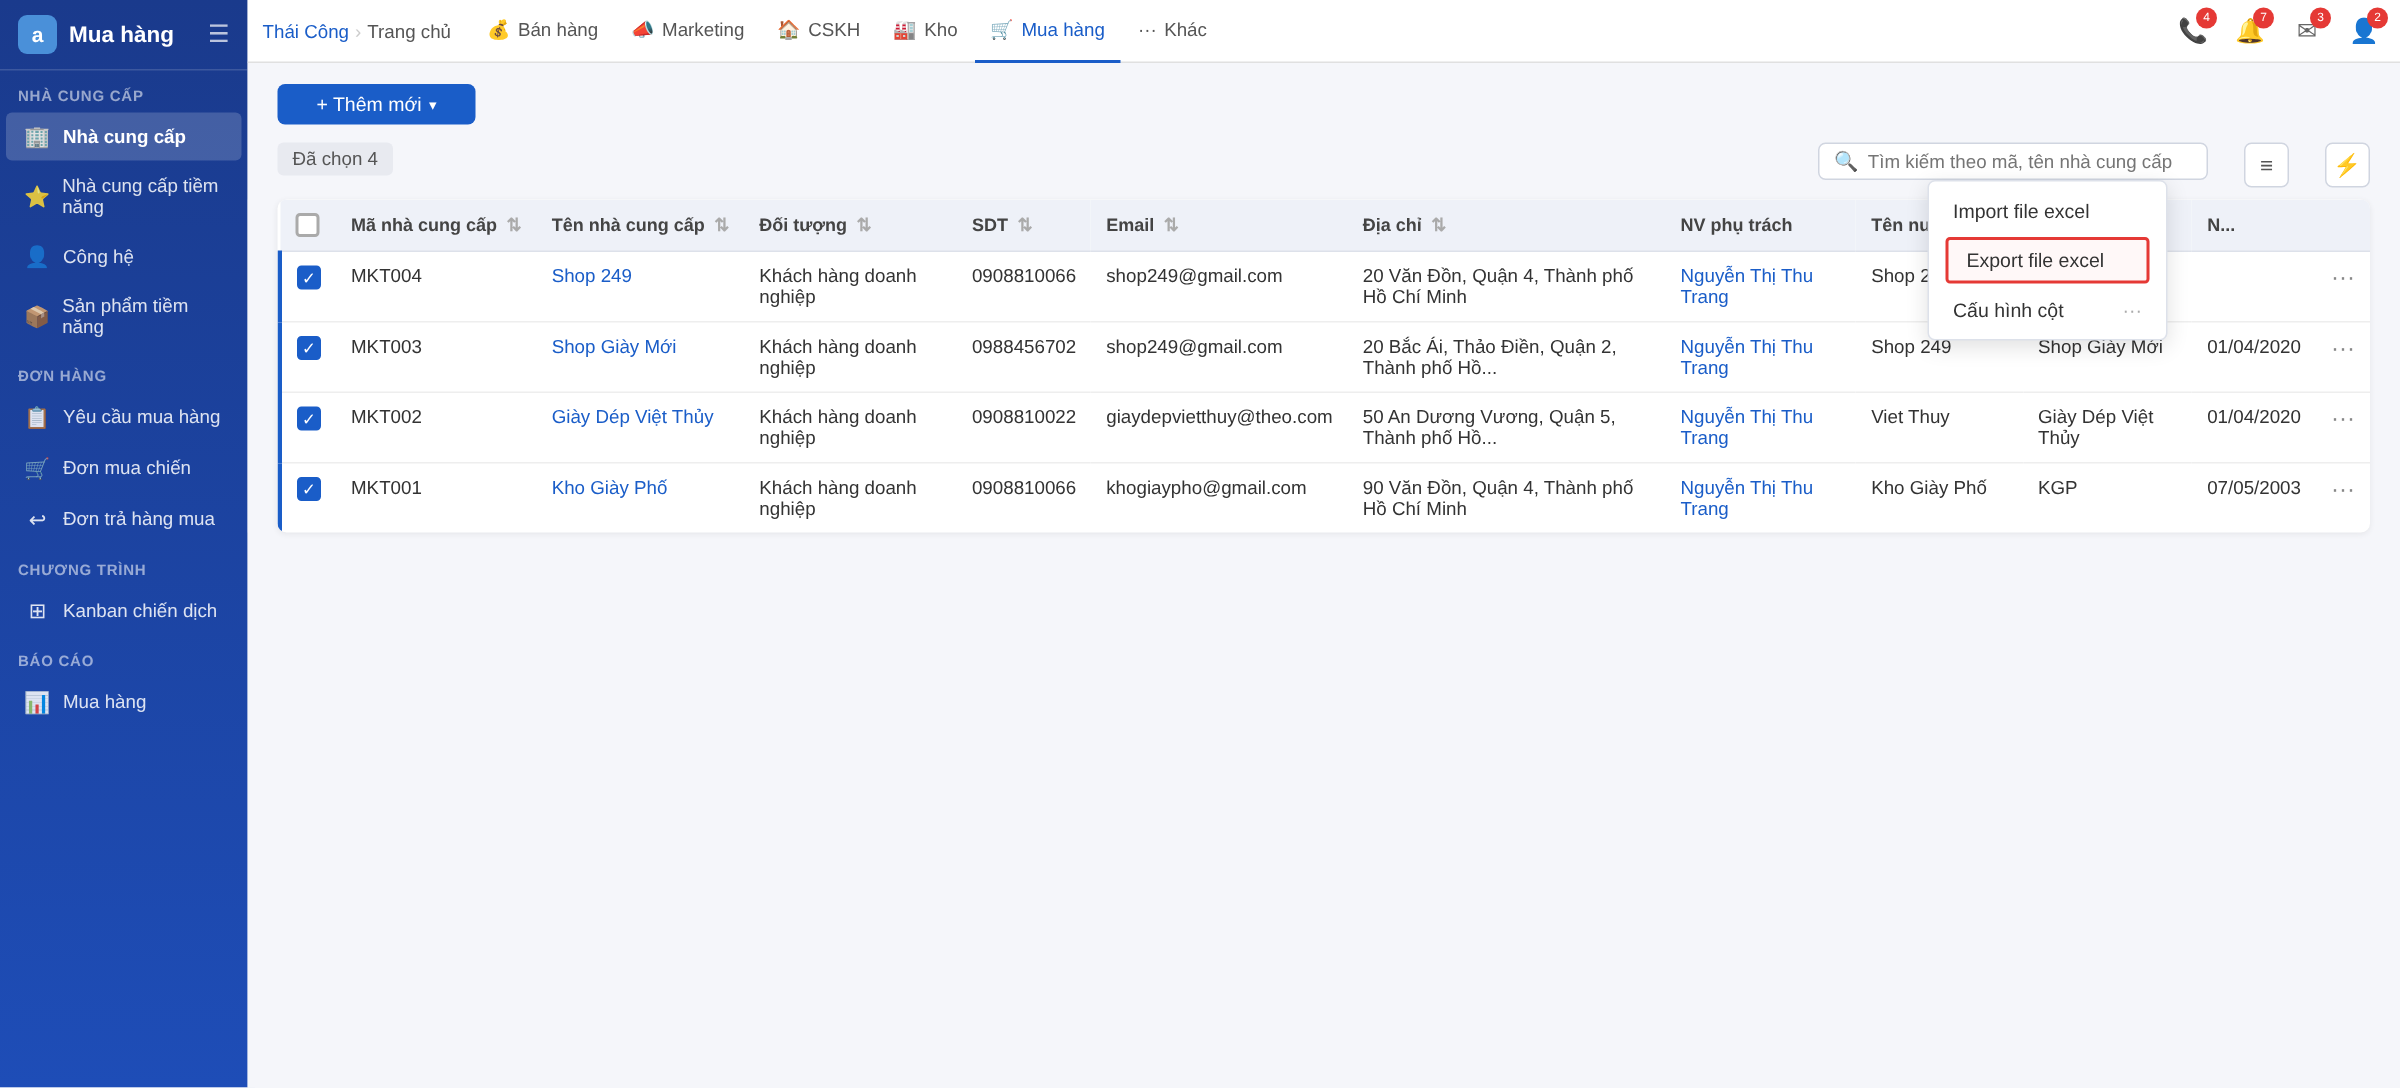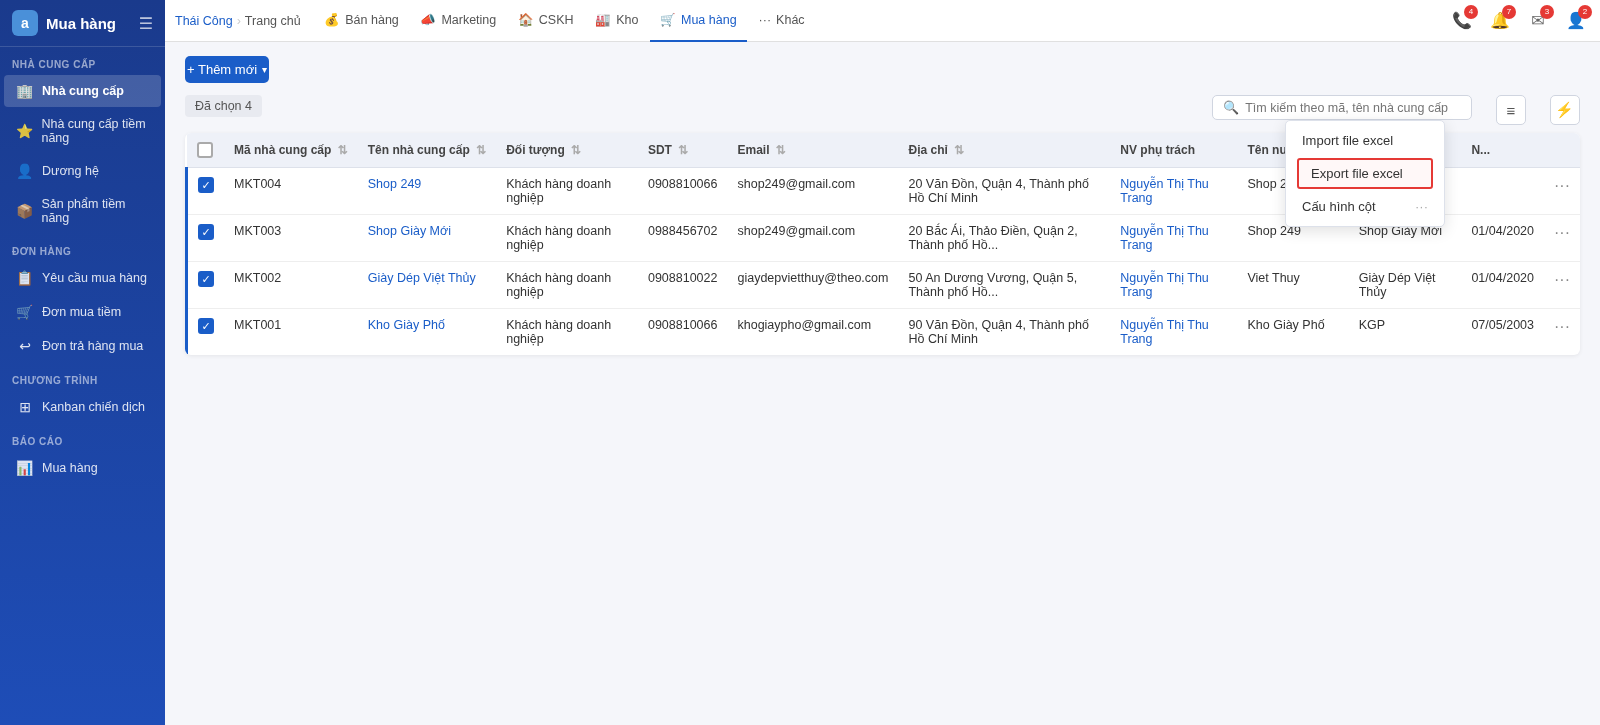--- a/index.html
+++ b/index.html
@@ -102,21 +102,21 @@
     .page-header {
       padding: 14px 20px 8px 20px;
       display: flex; align-items: center; justify-content: space-between;
     }
     .page-title {
       font-size: 17px; font-weight: 700; color: #222; text-transform: uppercase; letter-spacing: 0.3px;
     }
     .add-new-btn {
       background: #1a5dc8; color: #fff;
       border: none; border-radius: 5px;
-      padding: 6px 2px; font-size: 13px; cursor: pointer;
+      padding: 6px 26px; font-size: 13px; cursor: pointer;
       display: flex; align-items: center; gap: 5px; font-weight: 500;
     }
 
     
     .toolbar {
       padding: 4px 20px 8px 20px;
       display: flex; align-items: flex-start; gap: 24px;
     }
     .selected-count {
       font-size: 12.5px; color: #555; background: #e8eaf0; padding: 4px 10px; border-radius: 4px;
@@ -210,35 +210,35 @@
   <div class="sidebar-item active">
     <span class="sidebar-item-icon">🏢</span>
     <span>Nhà cung cấp</span>
   </div>
   <div class="sidebar-item">
     <span class="sidebar-item-icon">⭐</span>
     <span>Nhà cung cấp tiềm năng</span>
   </div>
   <div class="sidebar-item">
     <span class="sidebar-item-icon">👤</span>
-    <span>Dương hệ</span>
+    <span>Công hệ</span>
   </div>
   <div class="sidebar-item">
     <span class="sidebar-item-icon">📦</span>
     <span>Sản phẩm tiềm năng</span>
   </div>
 
   <div class="sidebar-section-title">ĐƠN HÀNG</div>
   <div class="sidebar-item">
     <span class="sidebar-item-icon">📋</span>
     <span>Yêu cầu mua hàng</span>
   </div>
   <div class="sidebar-item">
     <span class="sidebar-item-icon">🛒</span>
-    <span>Đơn mua tiềm</span>
+    <span>Đơn mua chiến</span>
   </div>
   <div class="sidebar-item">
     <span class="sidebar-item-icon">↩</span>
     <span>Đơn trả hàng mua</span>
   </div>
 
   <div class="sidebar-section-title">CHƯƠNG TRÌNH</div>
   <div class="sidebar-item">
     <span class="sidebar-item-icon">⊞</span>
     <span>Kanban chiến dịch</span>

